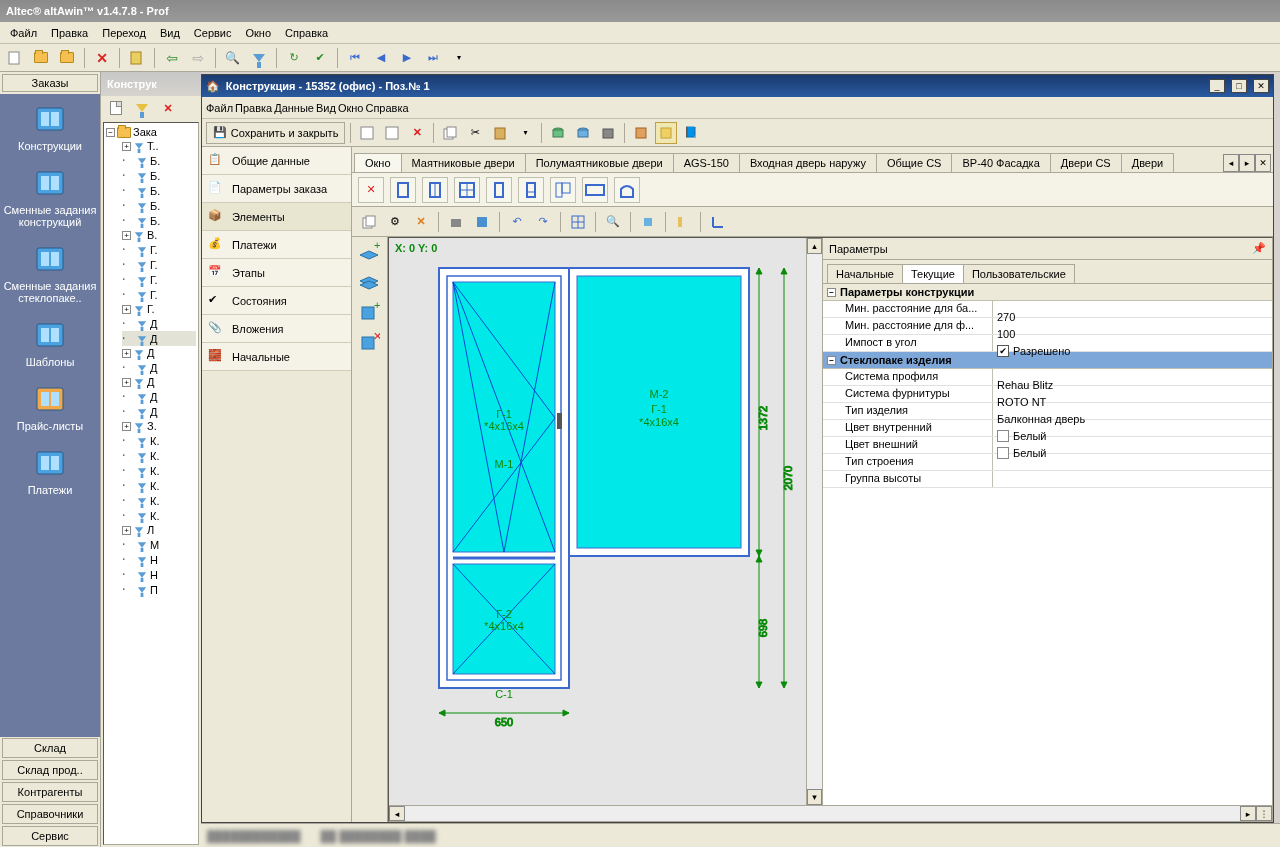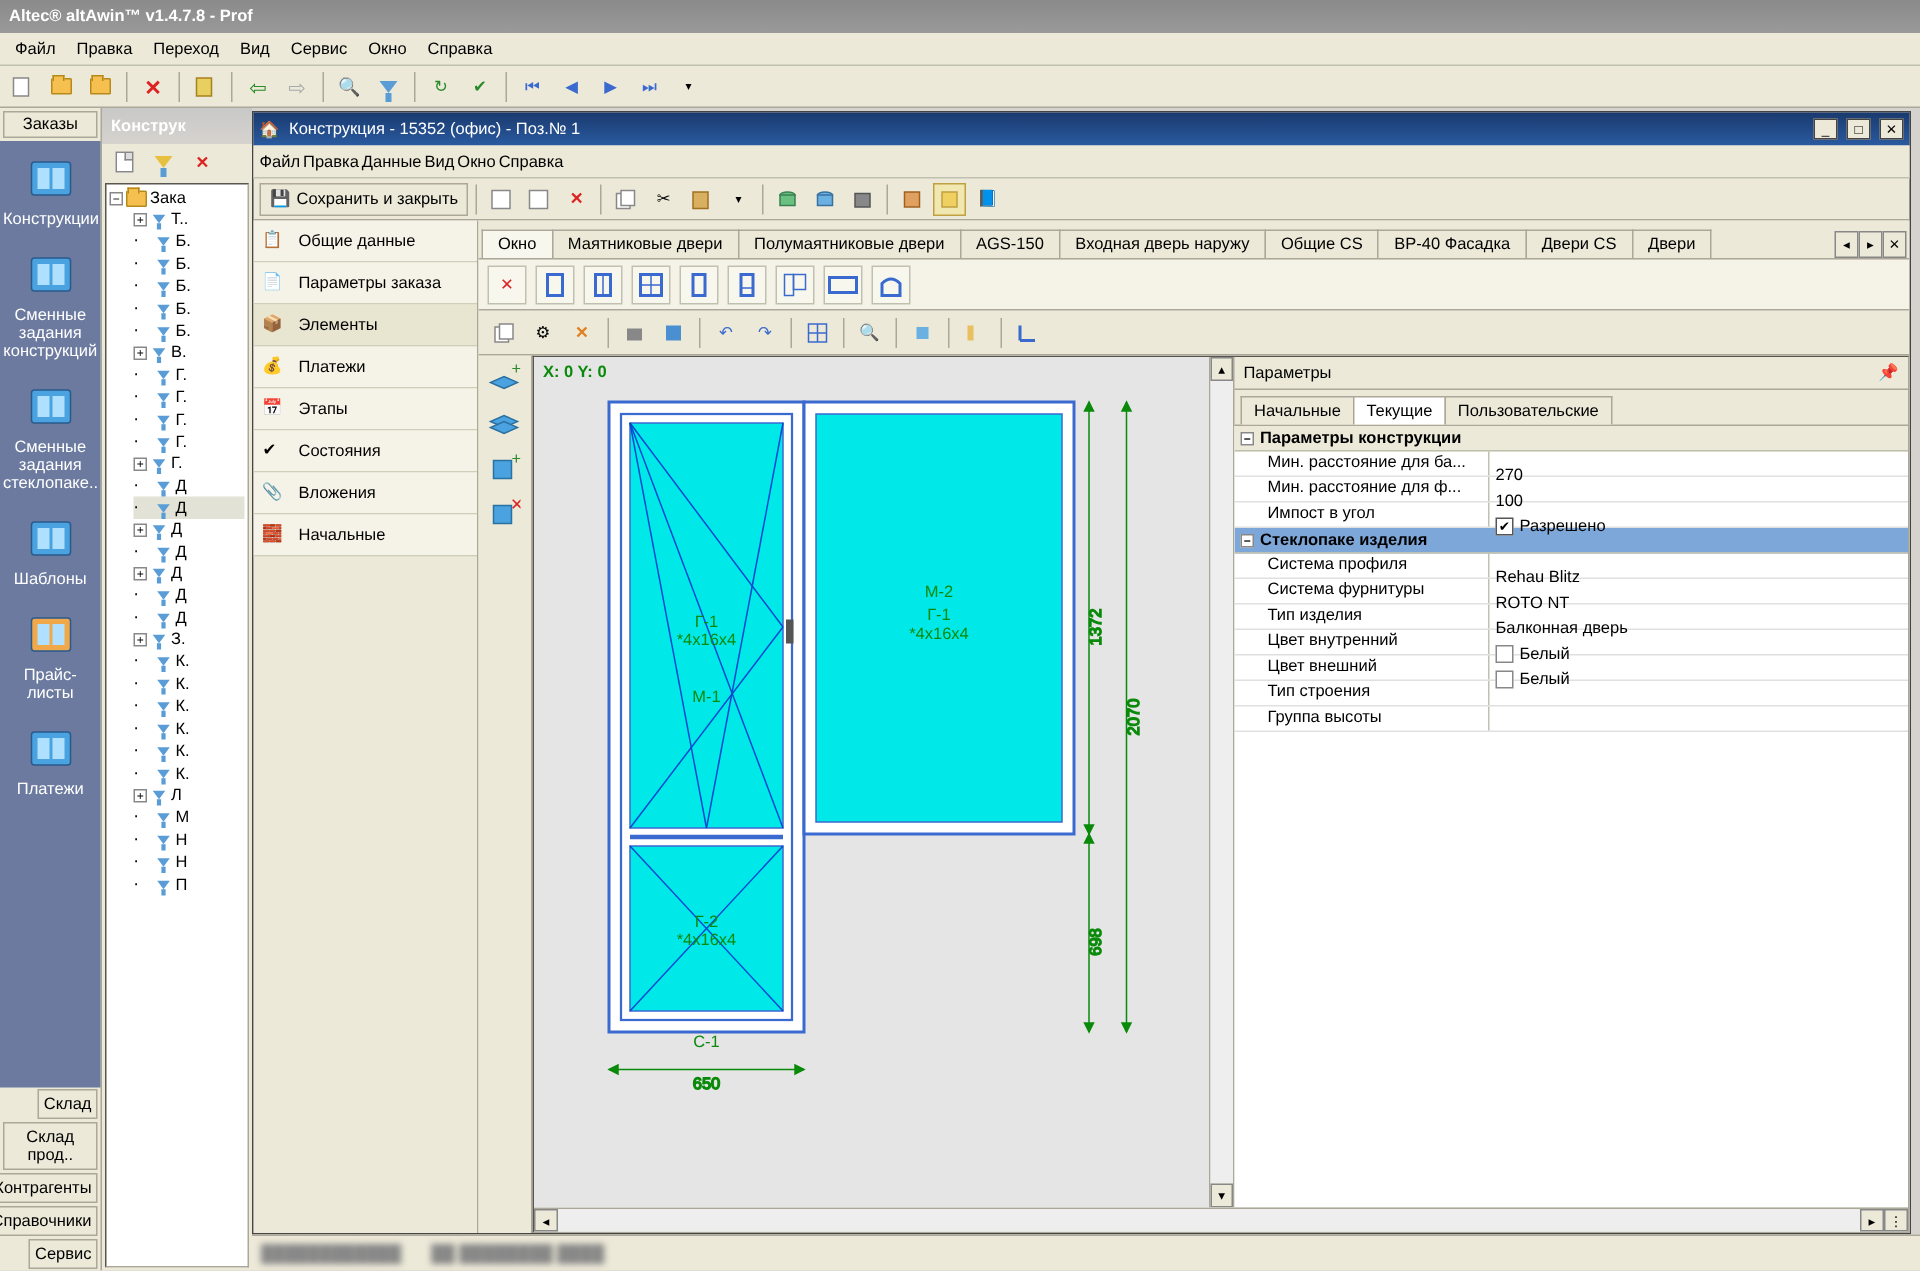--- a/index.html
+++ b/index.html
@@ -10,26 +10,26 @@
 
 .menubar { height: 22px; background: #ece9d8; display: flex; align-items: center; padding: 0 4px; gap: 2px; border-bottom: 1px solid #c0c0b0; }
 .menubar .mi { padding: 2px 6px; cursor: default; }
 
 .maintoolbar { height: 28px; background: #ece9d8; display: flex; align-items: center; padding: 0 4px; gap: 4px; border-bottom: 1px solid #aca899; }
 .tb-btn { width: 22px; height: 22px; border: 1px solid transparent; display: flex; align-items: center; justify-content: center; }
 .sep { width: 1px; height: 20px; background: #aca899; margin: 0 2px; }
 
 .body-outer { display: flex; height: 775px; }
 
-.leftbar { width: 68px; background: #ece9d8; border-right: 1px solid #aca899; display: flex; flex-direction: column; }
+.leftbar { width: 101px; background: #ece9d8; border-right: 1px solid #aca899; display: flex; flex-direction: column; }
 .leftbar-top { border: 1px solid #aca899; margin: 2px; text-align: center; padding: 2px; background: #ece9d8; }
 .lb-blue { flex: 1; background: #6b7a9e; overflow: auto; }
 .lb-item { text-align: center; padding: 6px 2px; color: #fff; font-size: 10px; }
 .lb-icon { height: 38px; display: flex; align-items: center; justify-content: center; margin-bottom: 2px; }
-.lb-bottom { display: flex; flex-direction: column; align-items: flex-end; }
+.lb-bottom { display: flex; flex-direction: column; }
 .lb-bottom-btn { border: 1px solid #aca899; margin: 1px 2px; text-align: center; padding: 3px; background: #ece9d8; }
 
 .mid { width: 100px; background: #ece9d8; display: flex; flex-direction: column; }
 .mid-title { background: linear-gradient(#c8c8c8,#d6d3ce); color: #fff; font-weight: bold; padding: 4px 6px; height: 24px; display: flex; align-items: center; }
 .mid-tb { height: 24px; display: flex; align-items: center; padding: 0 4px; gap: 4px; }
 .tree { flex: 1; background: #fff; border: 1px inset #aca899; margin: 2px; overflow: hidden; padding: 2px;}
 .tree-node { white-space: nowrap; padding: 1px 0; display: flex; align-items: center; gap: 2px; }
 .tree-node .box { width: 9px; height: 9px; border: 1px solid #888; display: inline-flex; align-items: center; justify-content: center; font-size: 8px; line-height: 7px; }
 .tree-node .dot { width: 12px; display: inline-block; }
 .tree-node.sel { background: #e2e2d6; }
@@ -437,21 +437,21 @@
             <span>П</span>
           </div>
         </div>
     </div>
   </div>
 
   <div class="workarea">
     <div class="subwin">
       <div class="sub-title">
         <span>🏠</span>
-        <span style="font-weight:normal;">Конструкция - 15352 (офис) - Поз.№ 1</span>
+        <span style="font-weight:bold;">Конструкция - 15352 (офис) - Поз.№ 1</span>
         <span class="sp"></span>
         <div class="winbtn">_</div>
         <div class="winbtn">□</div>
         <div class="winbtn">✕</div>
       </div>
 
       <div class="sub-menubar">
         <span class="mi">Файл</span>
         <span class="mi">Правка</span>
         <span class="mi">Данные</span>

